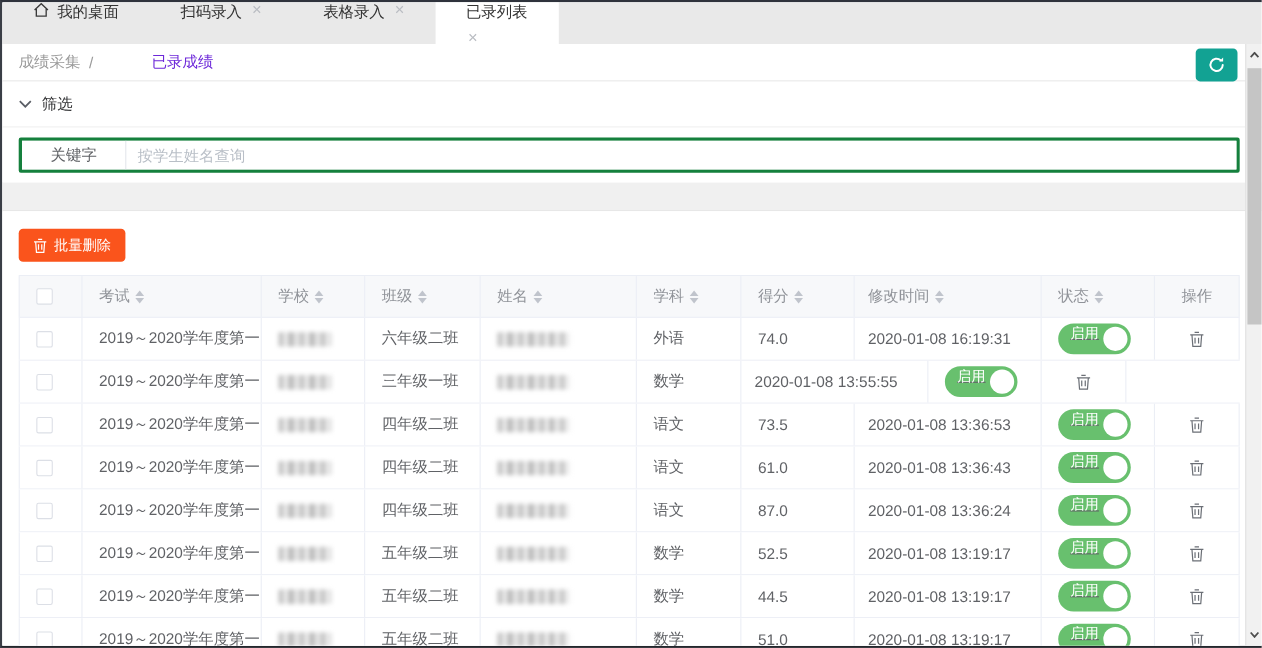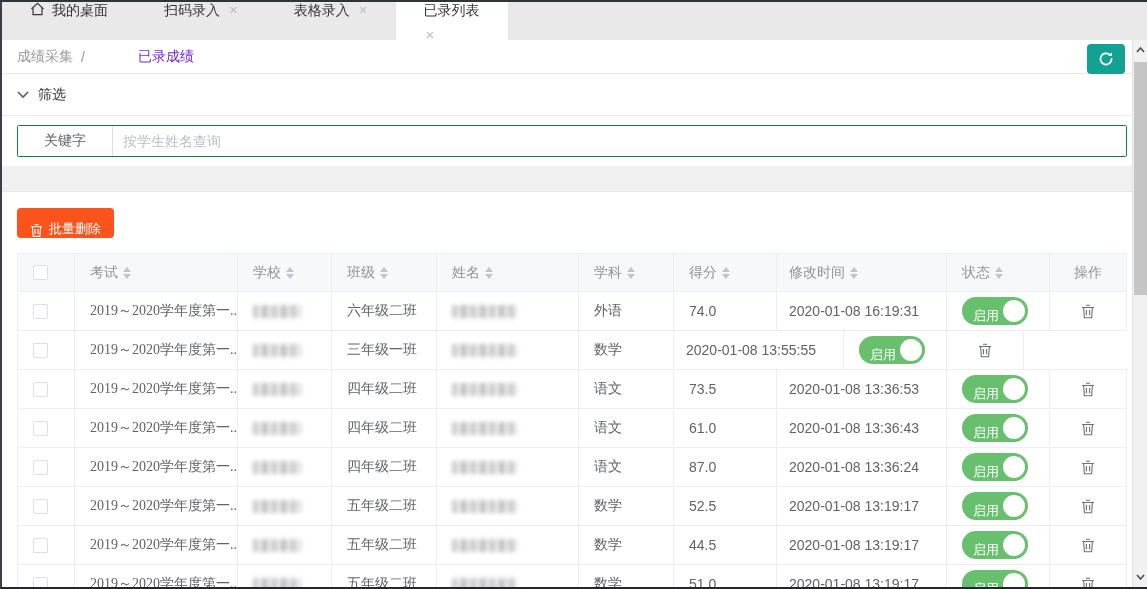--- a/index.html
+++ b/index.html
@@ -18,56 +18,56 @@
   .tab .home-ic { display:inline-flex; }
   
   .topbar { height:34px; background:#fff; border-bottom:1px solid #e8e8e8; display:flex; align-items:center; padding:0 22px 0 15px; position:relative; }
   .crumb-muted { color:#9a9a9a; }
   .crumb-sep { color:#9a9a9a; margin:0 8px; }
   .crumb-cur { color:#6d28d9;margin-left:45px; }
   .refresh-btn { position:absolute; right:22px; top:4px; width:38px; height:30px; border:none; border-radius:4px; display:flex; align-items:center; justify-content:center; cursor:pointer; }
   
   .filter-head { height:42px; background:#fff; border-bottom:1px solid #ececec; display:flex; align-items:center; gap:9px; padding:0 15px; color:#303133; cursor:pointer; }
   .filter-body { background:#fff; padding:9px 20px 9px 15px; }
-  .kw-row { display:flex; height:32px; border:1px solid #15803d; border-radius:2px; background:#fff; }
+  .kw-row { display:flex; height:32px; border:3px solid #15803d; border-radius:2px; background:#fff; }
   .kw-label { width:95px; display:flex; align-items:center; justify-content:center; border-right:1px solid #dcdfe6; color:#606266; background:#fff; flex:none; }
   .kw-input { flex:1; border:none; outline:none; padding:0 10px; font-size:14px; font-family:inherit; color:#606266; }
   .kw-input::placeholder { color:#b9bfc7; }
   .gray-gap { height:26px; background:#f0f0f0; border-bottom:1px solid #e6e6e6; }
   
   .main { background:#fff; padding:16px 7px 0 15px; }
   .del-btn { height:30px; padding:0 13px; background:#fa541c; color:#fff; border:none; border-radius:4px; font-size:13px; display:inline-flex; align-items:center; gap:6px; cursor:pointer; font-family:inherit; }
   
   .table { margin-top:12px; width:1110px; border-top:1px solid #ebeef5; }
   .tr { display:flex; border-bottom:1px solid #ebeef5; }
   .tr.head { background:#f7f8fa; height:38px; }
   .tr.body-row { background:#fff; height:39px; }
   .td { display:flex; align-items:center; padding-left:15px; border-right:1px solid #ebeef5; overflow:hidden; white-space:nowrap; flex:none; }
   .td:first-child { border-left:1px solid #ebeef5; }
   .tr.head .td { color:#909399; gap:5px; cursor:pointer; }
   .td[data-col="checkbox"] { width:58px; }
-  .td[data-col="exam"]   { width:163px;font-family:Liberation Serif, serif; }
+  .td[data-col="exam"]   { width:163px; }
   .td[data-col="school"] { width:94px; }
   .td[data-col="clazz"]  { width:105px; }
   .td[data-col="name"]   { width:142px; }
   .td[data-col="subject"]{ width:95px; }
   .td[data-col="score"]  { width:103px; }
   .td[data-col="mtime"]  { width:170px; padding-left:12px; }
   .td[data-col="status"] { width:103px; }
   .td[data-col="op"]     { width:77px; padding-left:0; justify-content:center; color:#6b6f76; }
   .cbx { width:15px; height:15px; border:1px solid #dcdfe6; border-radius:2px; background:#fff; cursor:pointer; }
   .sorter { display:inline-flex; flex-direction:column; gap:2px; }
   .sorter i { width:0; height:0; border-left:4px solid transparent; border-right:4px solid transparent; display:block; }
   .sorter .up { border-bottom:5px solid #c0c4cc; }
   .sorter .dn { border-top:5px solid #c0c4cc; }
   .blur-block { height:13px; border-radius:1px; filter:blur(2px);
     background:repeating-linear-gradient(90deg,#c9c9c9 0 5px,#efefef 5px 9px,#bdbdbd 9px 14px,#e6e6e6 14px 19px); }
   .blur-school { width:48px; }
   .blur-name { width:66px; }
-  .toggle { width:66px; height:28px; border-radius:14px; background:#68c06e; display:flex; align-items:flex-end; position:relative; cursor:pointer; flex:none; }
+  .toggle { width:66px; height:28px; border-radius:14px; background:#68c06e; display:flex; align-items:flex-start; position:relative; cursor:pointer; flex:none;text-decoration:underline; }
   .toggle .t-label { color:#fff; font-size:13px; margin-left:11px; }
   .toggle .knob { position:absolute; right:3px; top:3px; width:22px; height:22px; border-radius:50%; background:#fff; }
   .trash { cursor:pointer; display:inline-flex; }
   
   .scrollbar { position:absolute; top:38px; right:0; bottom:0; width:15px; background:#f1f1f1; border-left:1px solid #e2e2e2; }
   .sb-arrow { position:absolute; left:0; width:15px; height:16px; display:flex; align-items:center; justify-content:center; cursor:pointer; }
   .sb-up { top:2px; } .sb-dn { bottom:2px; }
   .sb-thumb { position:absolute; left:1px; top:22px; width:13px; height:233px; background:#c5c5c5; cursor:pointer; }
 </style>
 </head>
@@ -120,21 +120,21 @@
 </div>
 <div class="filter-body">
   <div class="kw-row">
     <div class="kw-label">关键字</div>
     <input class="kw-input" type="text" placeholder="按学生姓名查询" style="">
   </div>
 </div>
 <div class="gray-gap"></div>
 
 <div class="main">
-  <button class="del-btn" style="background: rgb(250, 84, 28); align-items: flex-end;">
+  <button class="del-btn" style="background: rgb(250, 84, 28);">
     <span style="display:inline-flex">
       <svg width="13" height="15" viewBox="0 0 14 15">
           <path d="M1 3.5h12M5 1.2h4M2.6 3.5l.8 10.3h7.2l.8-10.3M5.4 6v5.2M8.6 6v5.2" fill="none" stroke="#ffffff" stroke-width="1.2"></path>
         </svg>
     </span>
     <span>批量删除</span>
   </button>
 
   <div class="table" id="tableRoot">
       <div class="tr head">

